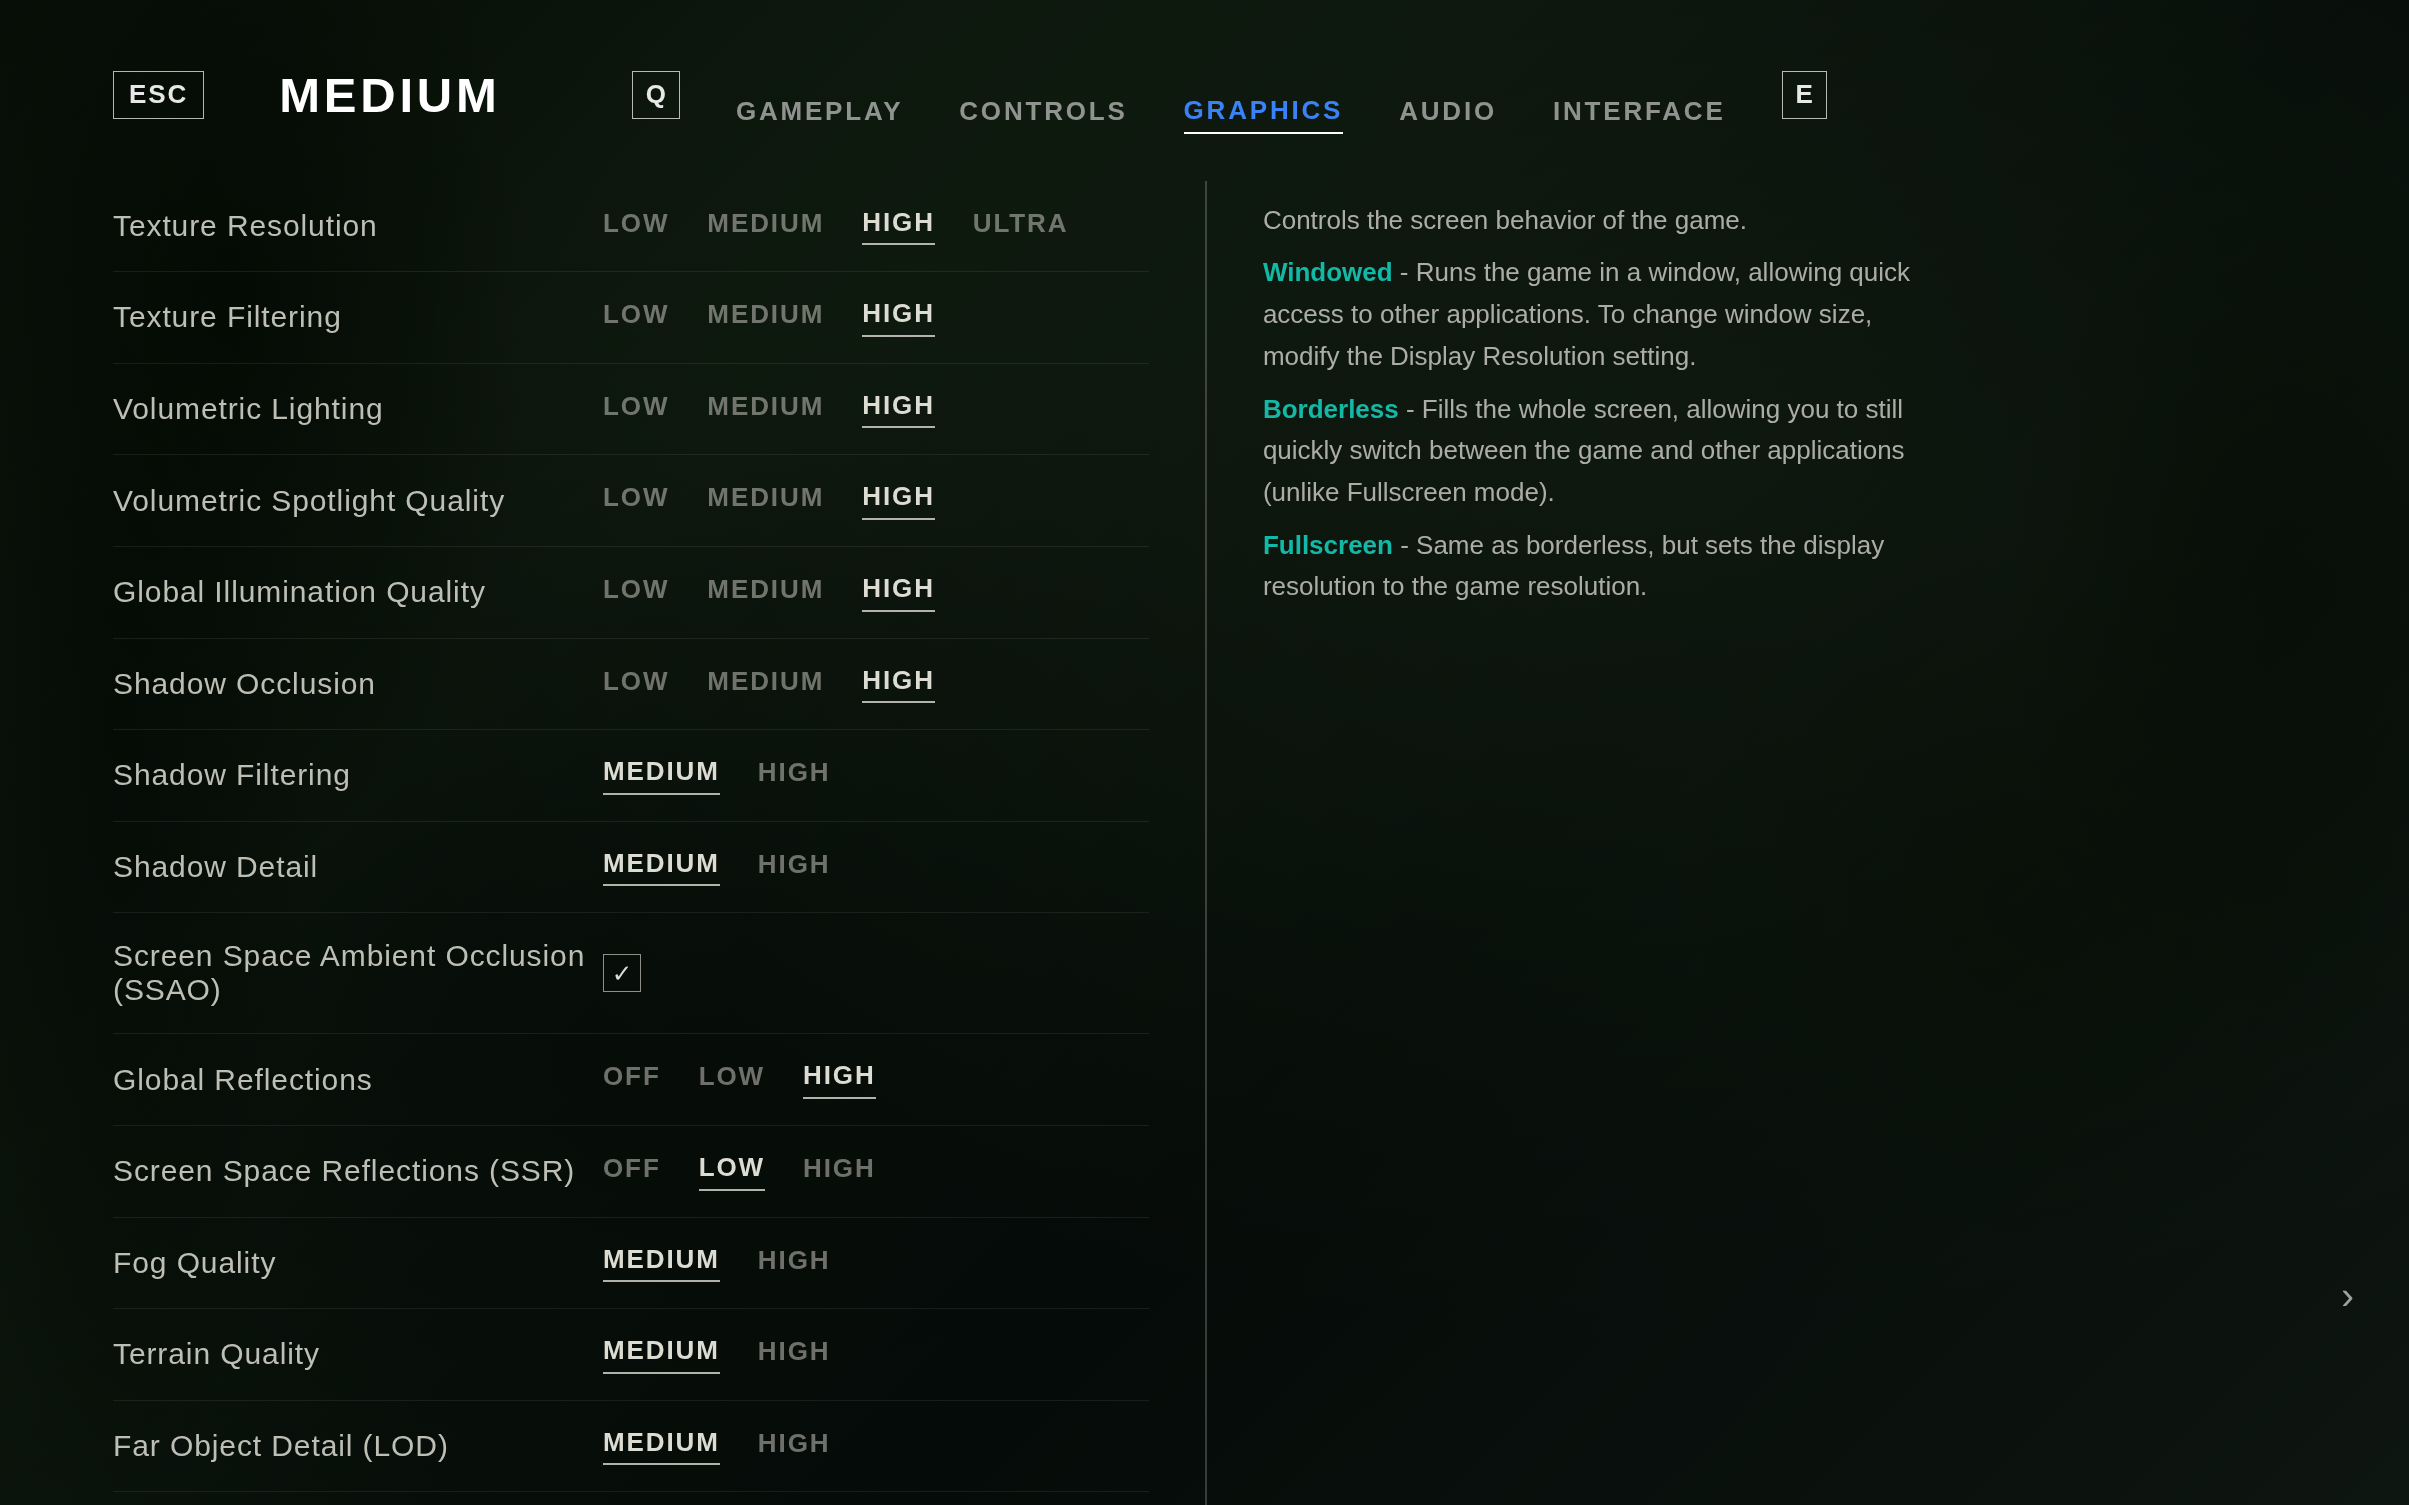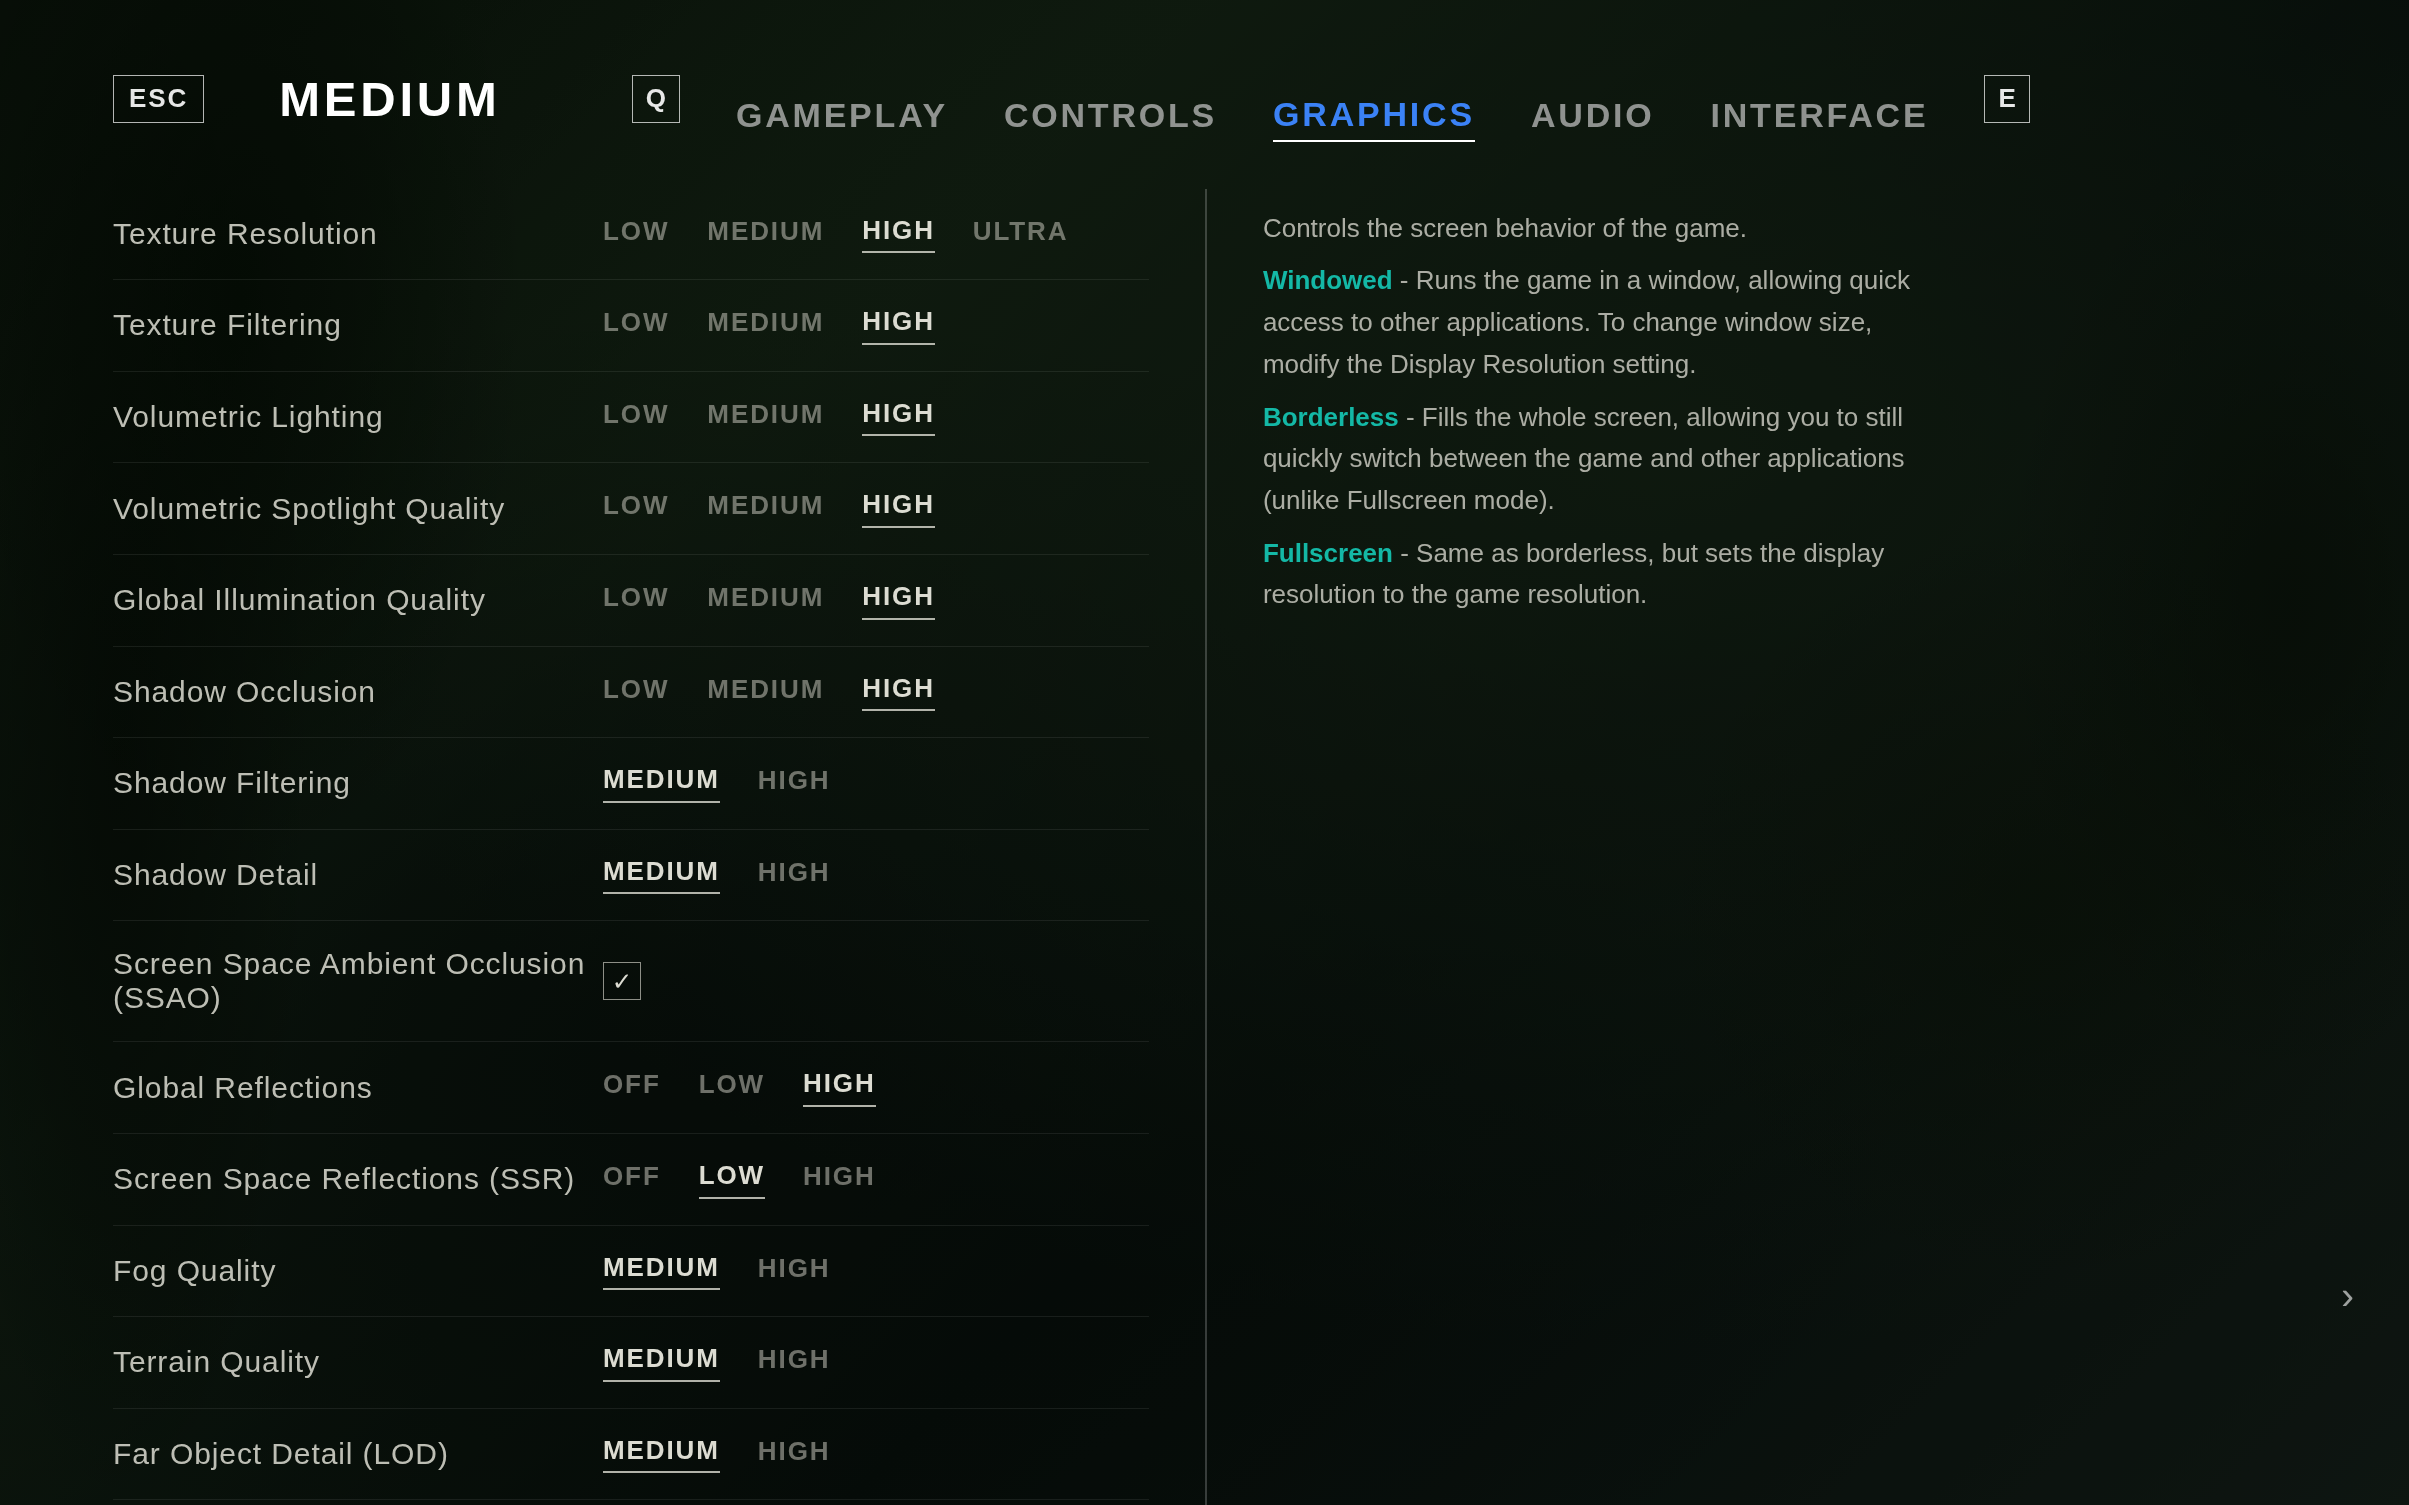--- a/index.html
+++ b/index.html
@@ -93,21 +93,21 @@
       border: 1.9px solid rgba(255,255,255,0.7);
       color: rgba(255,255,255,0.9);
       padding: 7.5px 13px;
       font-size: 26px;
       font-weight: bold;
       cursor: pointer;
     }
 
     .nav-tab {
       color: rgba(200,200,200,0.7);
-      font-size: 34px;
+      font-size: 26px;
       font-weight: bold;
       letter-spacing: 2.8px;
       cursor: pointer;
       padding-bottom: 5.6px;
       margin-top: 39px;
     }
 
     .nav-tab.active {
       color: #3b82f6;
       border-bottom: 2.8px solid white;

